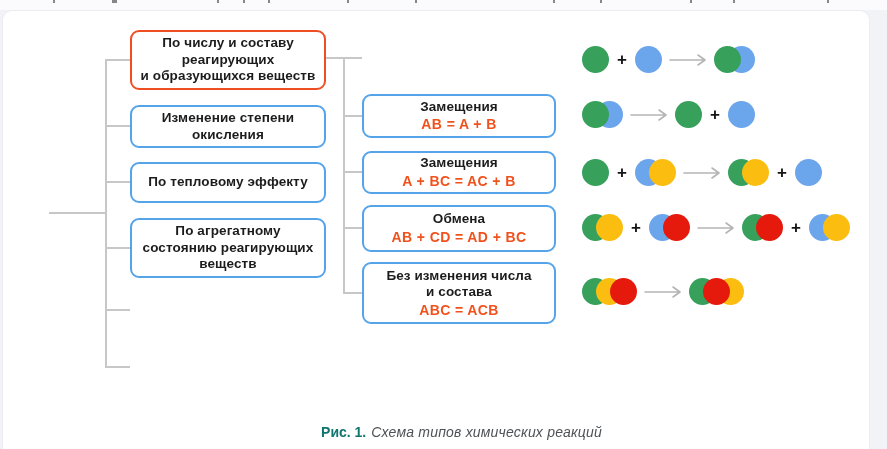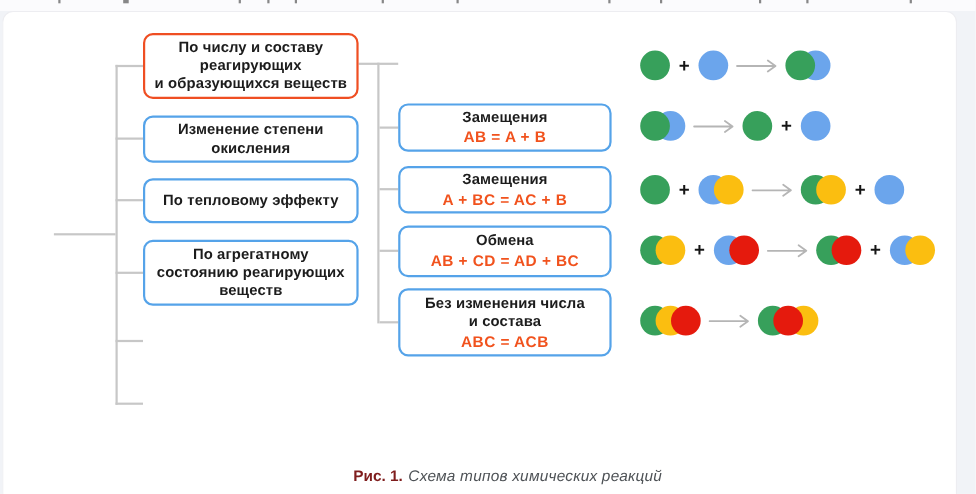--- a/index.html
+++ b/index.html
@@ -38,21 +38,21 @@
   }
   .mol-row{position:absolute;left:566px;display:flex;align-items:center;gap:7px;height:27px;}
   .molecule{position:relative;height:27px;flex:0 0 auto;}
   .atom{position:absolute;top:0;width:27px;height:27px;border-radius:50%;}
   .plus{font-weight:700;font-size:17px;color:#151515;line-height:27px;margin:0 1px;}
   .arrow{flex:0 0 auto;display:block;}
   .caption{
     position:absolute;left:0;top:424px;width:872px;text-align:center;
     font-size:14px;color:#3c4043;
   }
-  .cap-label{font-weight:700;color:#7f1d1d;padding-left:19px;}
+  .cap-label{font-weight:700;color:#0f766e;padding-left:19px;}
   .cap-text{font-style:italic;color:#4e5256;margin-left:5px;letter-spacing:.2px;}
 </style>
 </head>
 <body>
 
 <div class="top-strip">
   <span class="remnant" style="left:53px"></span>
   <span class="remnant" style="left:112px;width:5px"></span>
   <span class="remnant" style="left:217px"></span>
   <span class="remnant" style="left:243px"></span>

